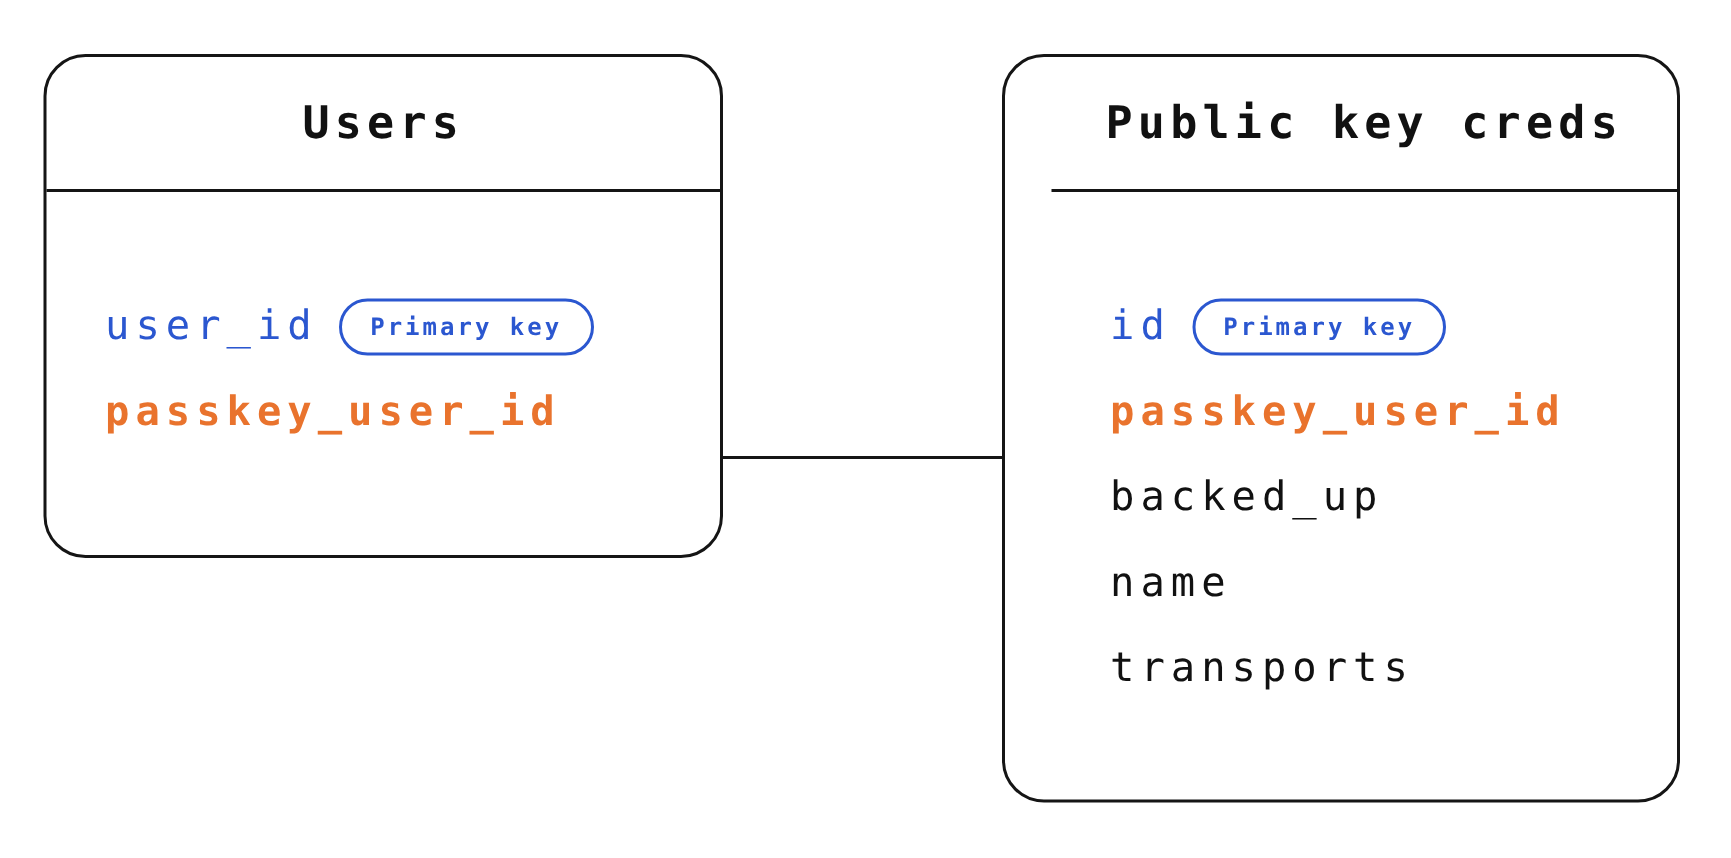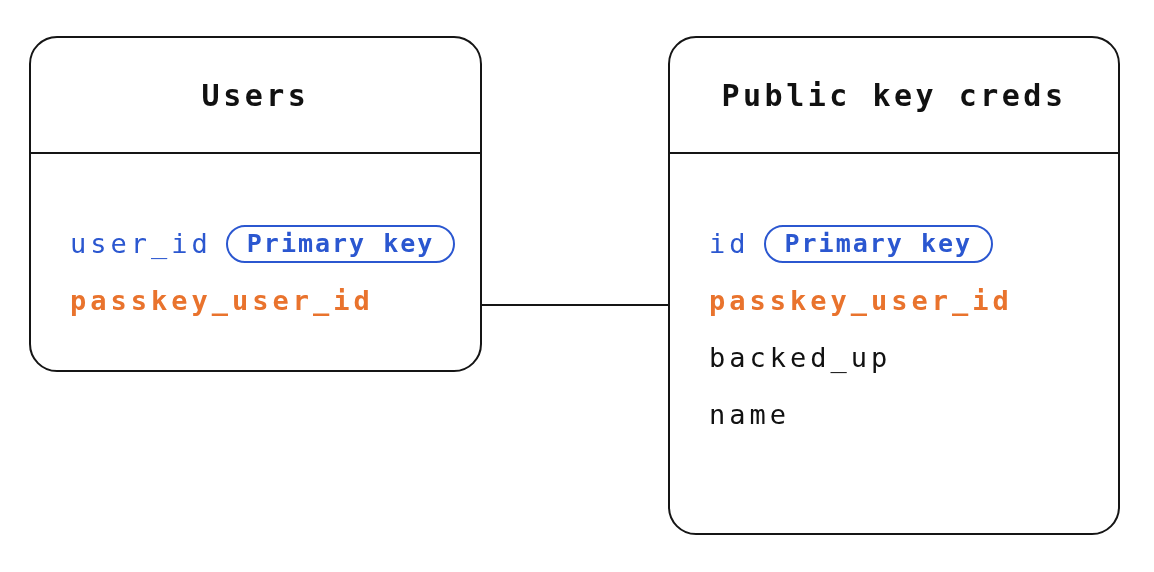--- a/index.html
+++ b/index.html
@@ -28,23 +28,23 @@
     background: var(--line_black);
   }
   .table-box {
     position: absolute;
     top: 36px;
     background: var(--background);
     border: 2.5px solid var(--line_black);
     border-radius: 28px;
   }
   .table-box.left  { left: 29px;  width: 453px; height: 336px; }
-  .table-box.right { left: 668px; width: 452px; height: 499px; }
+  .table-box.right { left: 668px; width: 452px; height: 499px; padding-left: 31px; }
   .thead {
-    height: 116px;
+    height: 90px;
     border-bottom: 2.5px solid var(--line_black);
     display: flex;
     align-items: center;
     justify-content: center;
   }
   .ttitle {
     font-size: 30px;
     font-weight: bold;
     letter-spacing: 3.5px;
     color: var(--text_black);
@@ -67,21 +67,21 @@
   .badge {
     display: inline-flex;
     align-items: center;
     justify-content: center;
     height: 38px;
     margin-left: 14px;
     padding: 0 19px;
     border: 2px solid var(--field_blue);
     border-radius: 19px;
     color: var(--field_blue);
-    font-size: 25px;
+    font-size: 16px;
     font-weight: bold;
     letter-spacing: 2px;
     white-space: nowrap;
   }
 </style>
 </head>
 <body>
 
 <div class="canvas">
 
@@ -113,16 +113,19 @@
       </div>
       <div class="row">
         <span class="fname c-orange">passkey_user_id</span>
       </div>
       <div class="row">
         <span class="fname">backed_up</span>
       </div>
       <div class="row">
         <span class="fname">name</span>
       </div>
+      <div class="row">
+        <span class="fname">transports</span>
+      </div>
     </div>
   </div>
 
 </div>
 
 </body></html>

